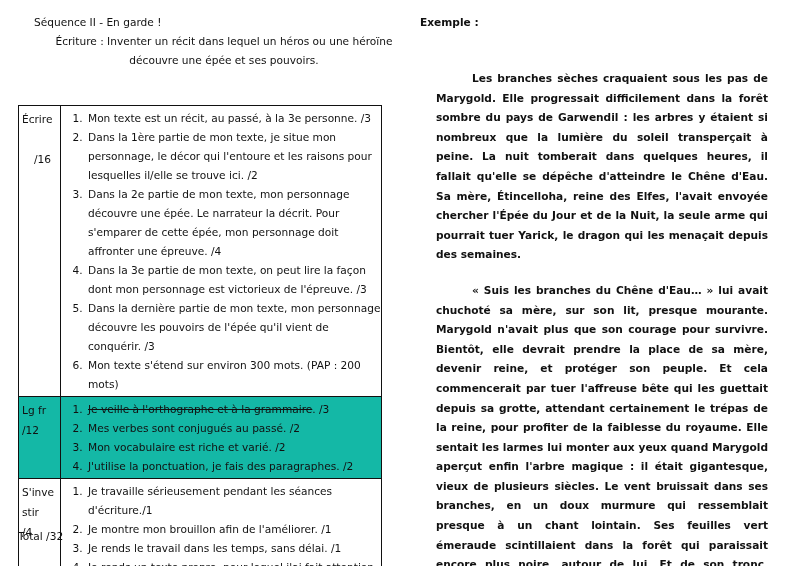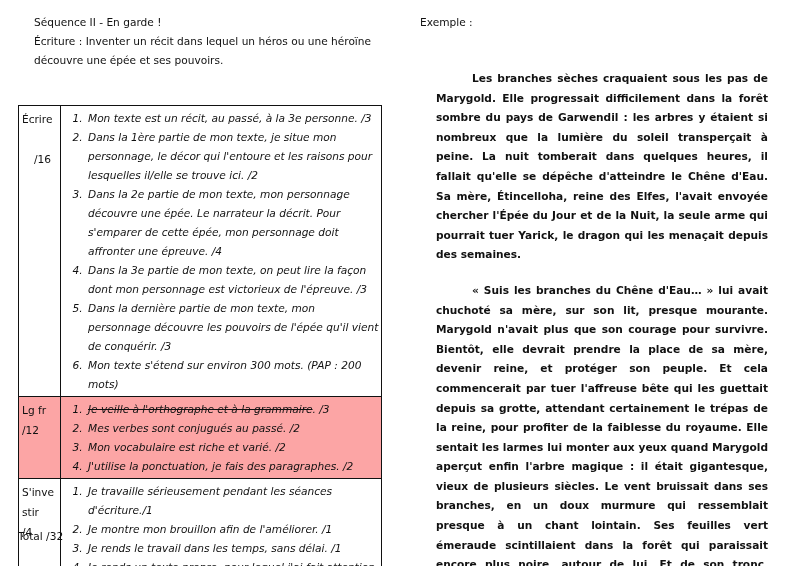--- a/index.html
+++ b/index.html
@@ -3,32 +3,32 @@
 <meta charset="utf-8">
 <style>
   html, body { margin:0; padding:0; background:#ffffff; }
   body { width:800px; height:566px; overflow:hidden; position:relative;
          font-family:"DejaVu Sans", sans-serif; color:#111; font-size:10.6px; }
   .page { position:absolute; top:0; }
   #left { left:18px; width:364px; }
   #right { left:420px; width:364px; }
   .hline { line-height:19px; white-space:nowrap; }
   #hdr { position:absolute; top:13px; left:16px; width:380px; }
-  #hdr .wrap { white-space:normal; }
+  #hdr .wrap { white-space:normal;text-align:center; }
   table.rubric { position:absolute; top:105px; left:0; width:364px;
                  border-collapse:collapse; }
   table.rubric td { border:1.3px solid #111; vertical-align:top; padding:3px 0 2px 16px; }
   td.cat { width:38px; padding-left:3px !important; line-height:20px; }
-  td.items { padding-left:3px !important;font-style:italic; }
-  tr.shaded td { background:#fca5a5; }
+  td.items { padding-left:3px !important; }
+  tr.shaded td { background:#14b8a6; }
   ol { margin:0; padding:0 0 0 22px; }
   ol li { line-height:19px; padding-left:2px; }
   .strike { text-decoration:line-through; }
   #total { position:absolute; top:527px; left:0; line-height:19px; }
-  #exemple-label { position:absolute; top:13px; left:0; line-height:19px; }
+  #exemple-label { position:absolute; top:13px; left:0; line-height:19px;font-weight:bold; }
   #story { position:absolute; top:53px; left:0; width:364px; text-align:justify;
            line-height:19.6px; }
   #story p { margin:16px; text-indent:36px;font-weight:bold; }
 </style>
 </head>
 <body>
 
 <div class="page" id="left">
   <div id="hdr">
     <div class="hline">Séquence II - En garde !</div>

